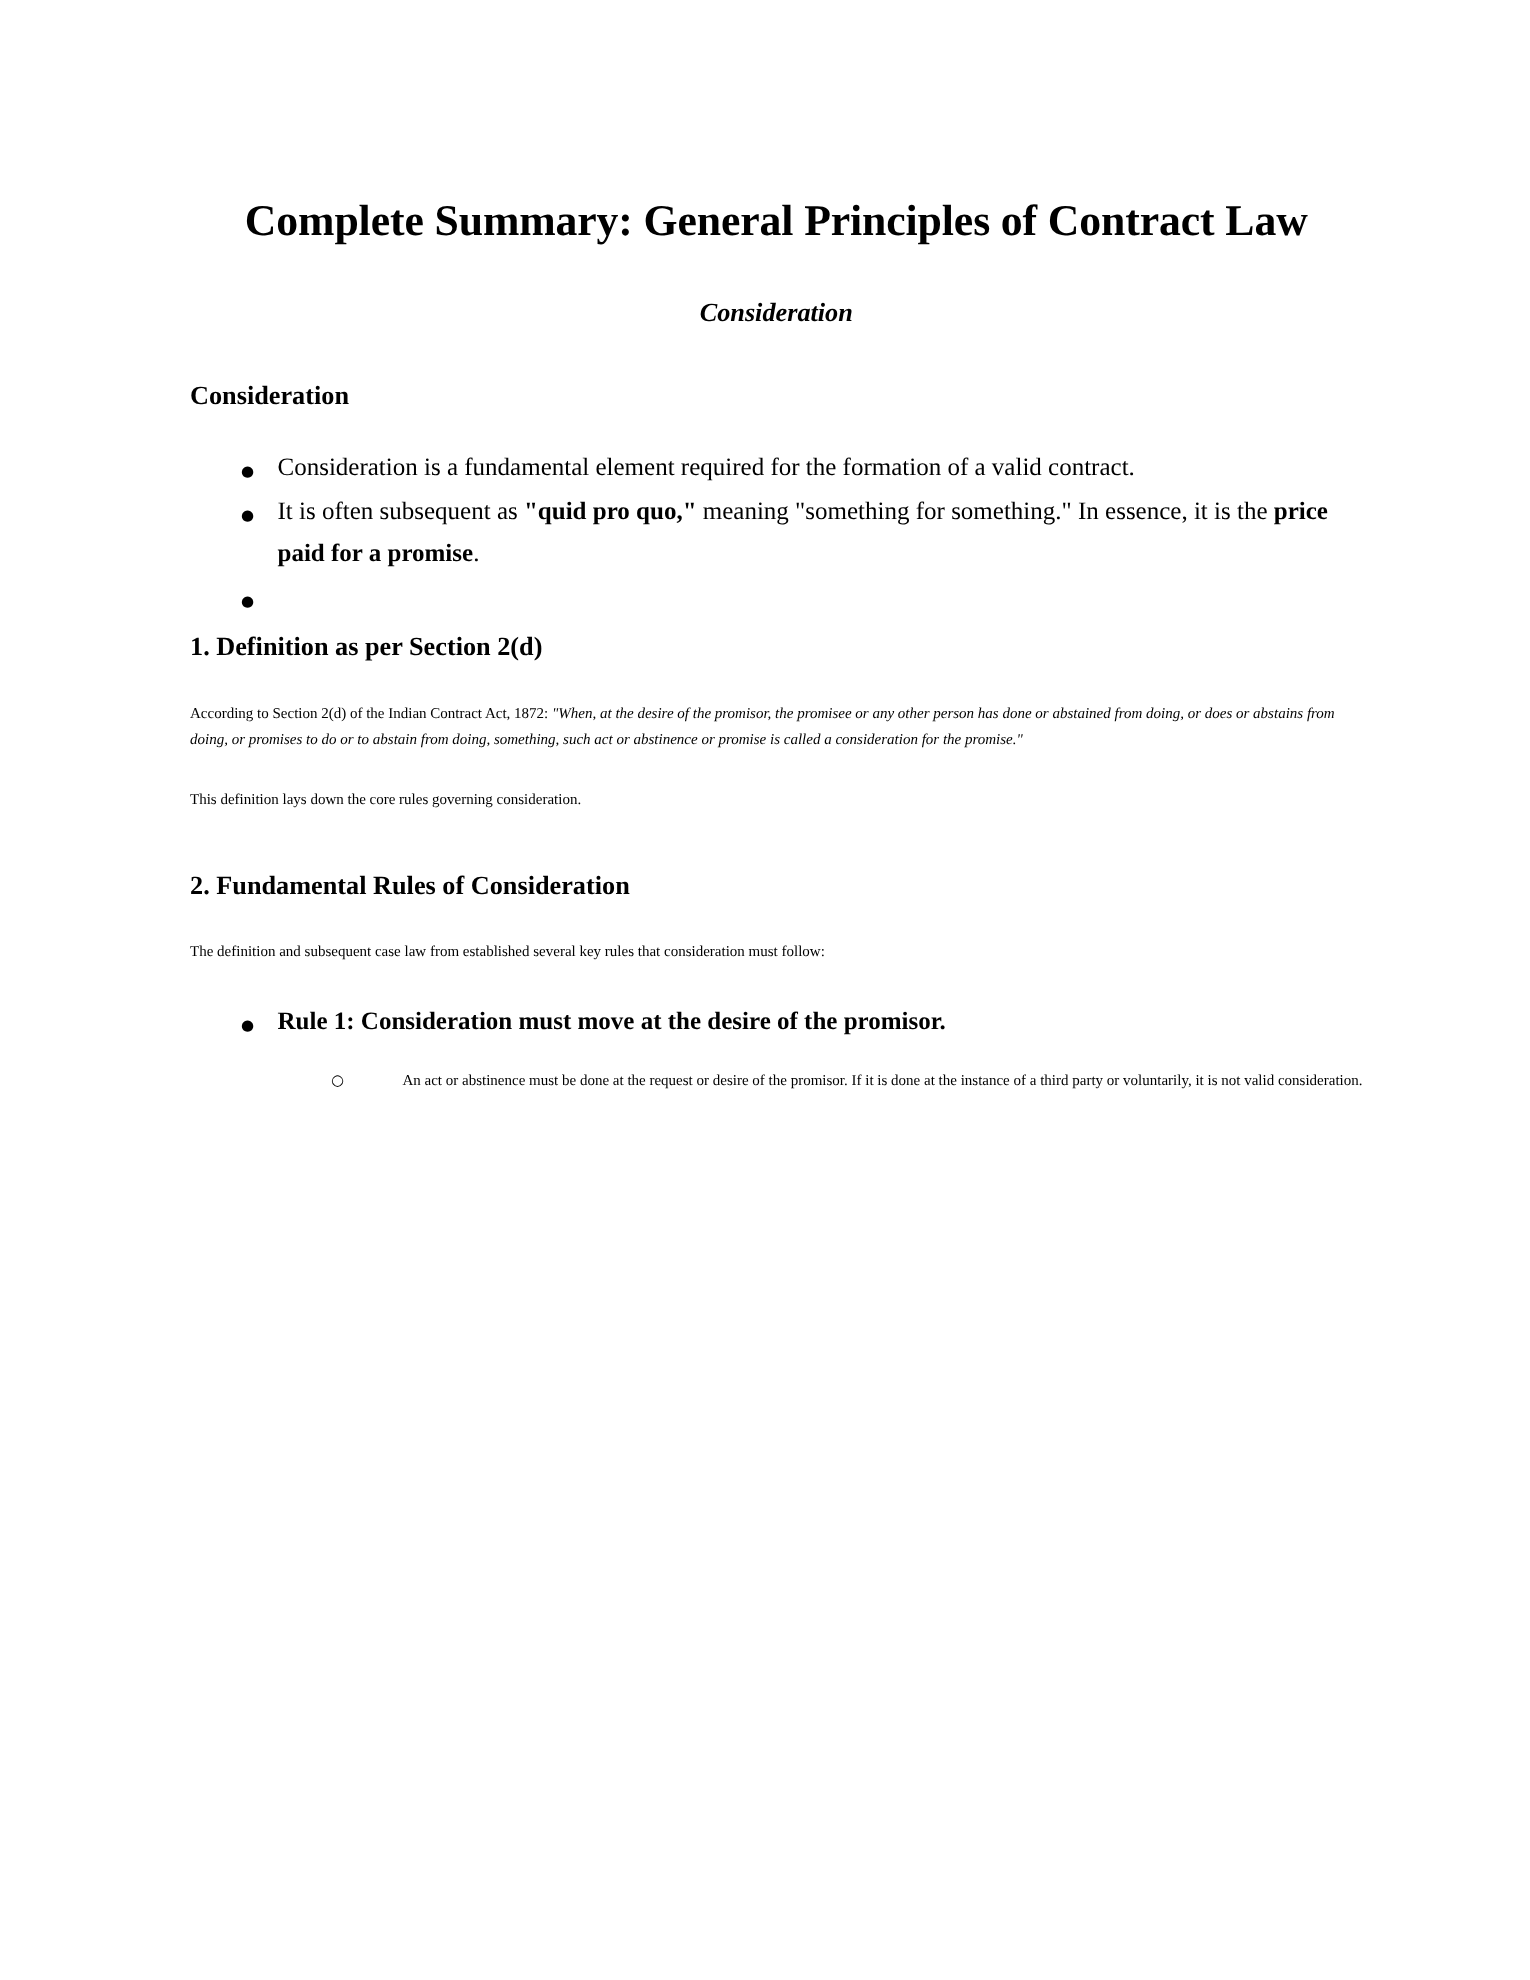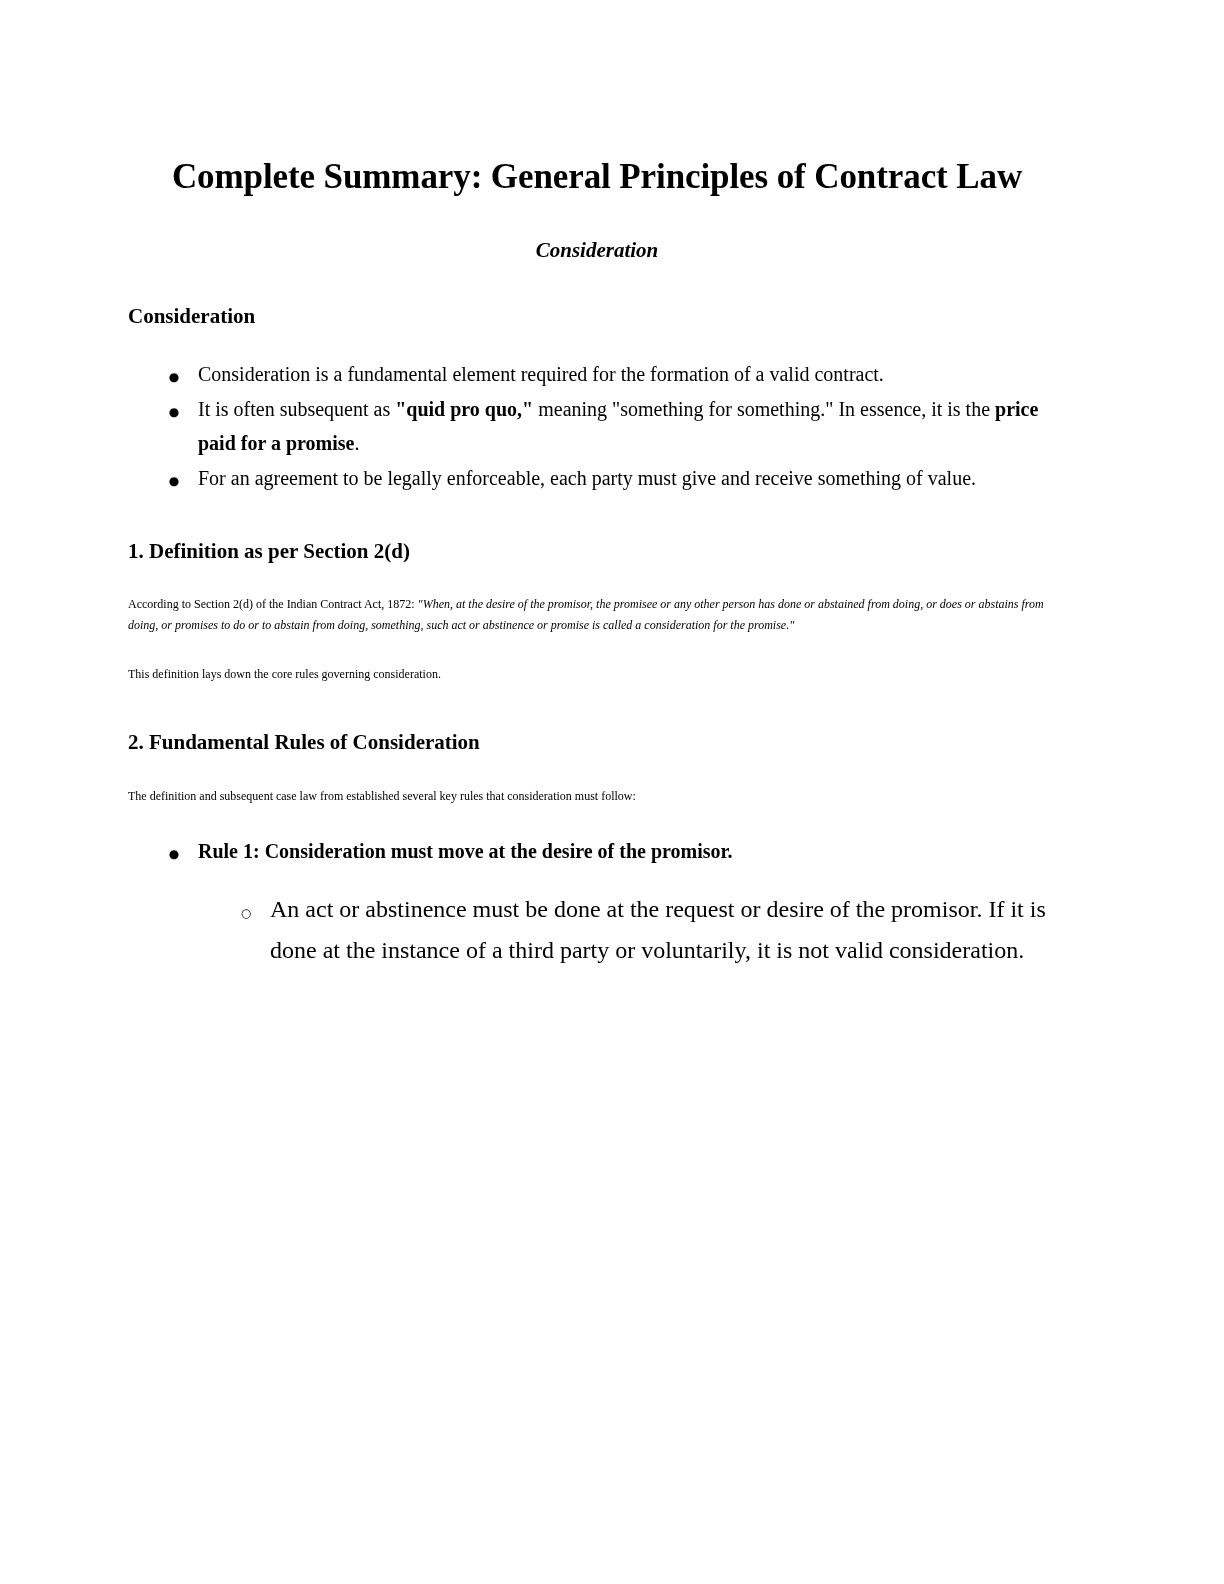--- a/index.html
+++ b/index.html
@@ -17,21 +17,21 @@
     position: relative;
     width: 1224px;
     height: 1584px;
     margin: 0 auto;
     background: #ffffff;
     box-sizing: border-box;
     overflow: hidden;
   }
   .content {
     position: absolute;
-    left: 128px;
+    left: 152px;
     top: 0;
     width: 938px;
   }
 
   
   .doc-title {
     margin: 0;
     padding-top: 152px;
     font-size: 35px;
     font-weight: bold;
@@ -106,26 +106,26 @@
   li.bullet > .marker.disc::before  { content: "\25CF"; font-size: 12px; }
 
   
   ul.sub-bullets {
     margin: 0;
     padding: 0;
     list-style: none;
   }
   li.sub-bullet {
     position: relative;
-    font-size: 24px;
+    font-size: 12px;
     line-height: 1.72;
     padding-left: 72px;
     padding-top: 20px;
     margin: 0;
-    text-align: left;
+    text-align: right;
   }
   li.sub-bullet > .marker {
     position: absolute;
     left: 40px;
     top: 20px;
     width: 16px;
     line-height: 1.72;
     text-align: center;
     font-family: "DejaVu Sans", sans-serif;
   }
@@ -147,21 +147,20 @@
       <li class="bullet">
         <span class="marker disc"></span>
         <span><span>Consideration is a fundamental element required for the formation of a valid contract.</span></span>
       </li>
       <li class="bullet">
         <span class="marker disc"></span>
         <span><span>It is often subsequent as </span><b>"quid pro quo,"</b><span> meaning "something for something." In essence, it is the </span><b>price paid for a promise</b><span>.</span></span>
       </li>
       <li class="bullet">
         <span class="marker disc"></span>
-        <span><span>For an agreement to be legally enforceable, each party must give and receive something of value.</span></span>
       </li>
     </ul>
 
     <h2 class="section-heading h-definition">1. Definition as per Section 2(d)</h2>
 
     <p class="body-text p-quote"><span>According to Section 2(d) of the Indian Contract Act, 1872: </span><i>"When, at the desire of the promisor, the promisee or any other person has done or abstained from doing, or does or abstains from doing, or promises to do or to abstain from doing, something, such act or abstinence or promise is called a consideration for the promise."</i></p>
 
     <p class="body-text p-lays">This definition lays down the core rules governing consideration.</p>
 
     <h2 class="section-heading h-rules">2. Fundamental Rules of Consideration</h2>

